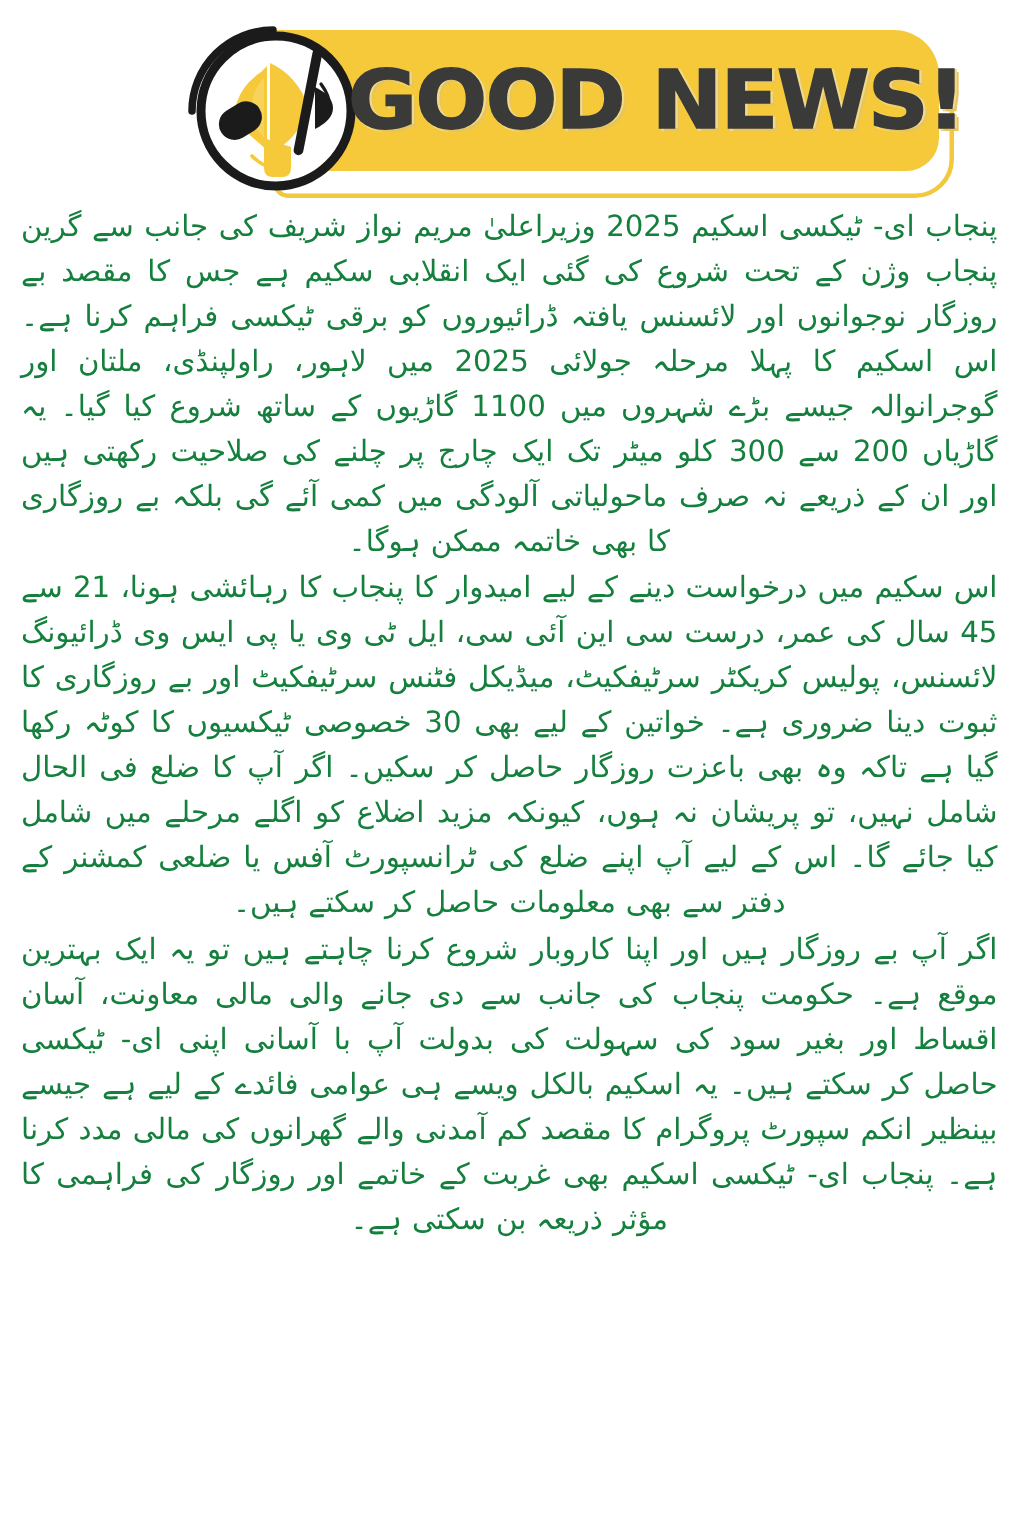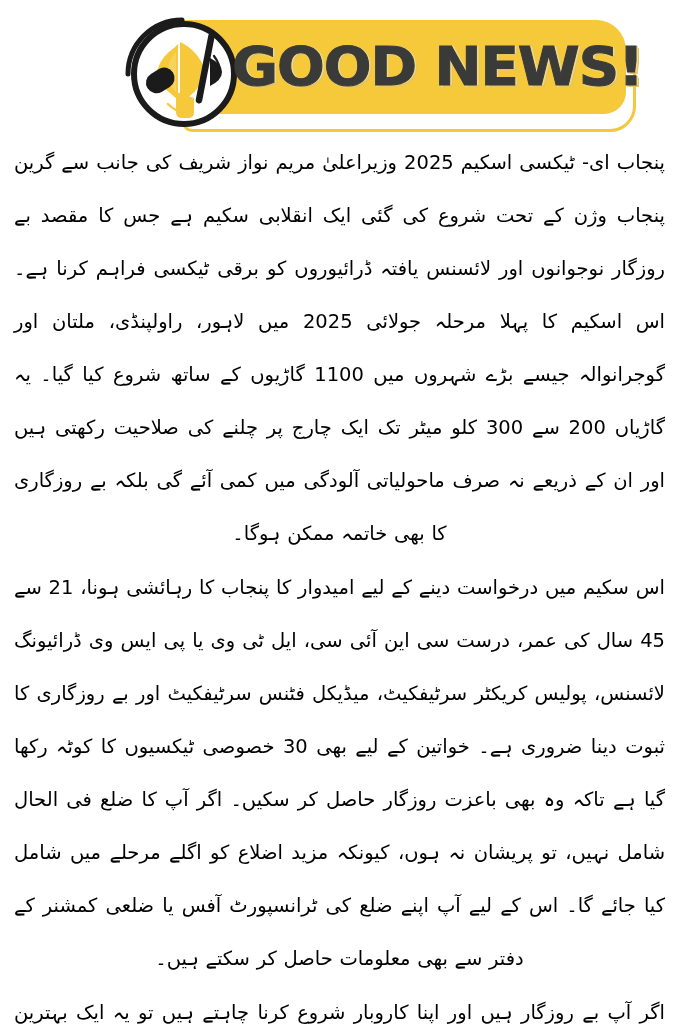--- a/index.html
+++ b/index.html
@@ -94,22 +94,22 @@
     box-sizing: border-box;
     direction: rtl;
     text-align: justify;
     text-align-last: center;
   }
 
   .para {
     margin: 0 0 1px 0;
     font-family: "DejaVu Sans", "Liberation Sans", sans-serif;
     font-size: 19.5px;
-    line-height: 53px;
-    color: #000000;
+    line-height: 30px;
+    color: #15803d;
     text-align: justify;
     text-align-last: center;
     word-spacing: 0.5px;
     text-justify: inter-word;
   }
 
   .para.last { margin-bottom: 0; }
 </style>
 </head>
 <body>

